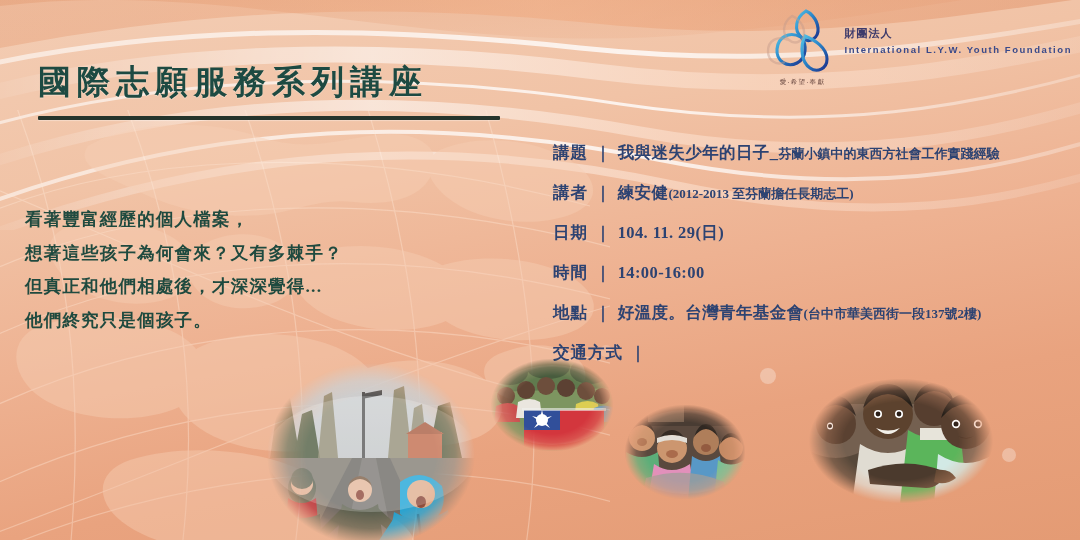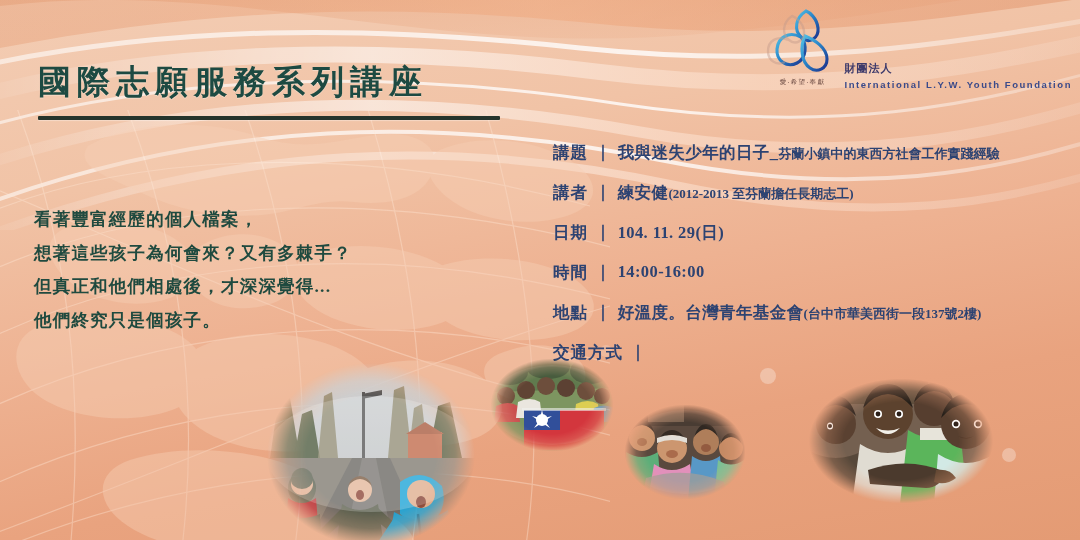--- a/index.html
+++ b/index.html
@@ -42,47 +42,47 @@
     letter-spacing:6px;white-space:nowrap;
     text-shadow:0 1px 0 rgba(255,255,255,.3);
   }
   .title-rule{
     margin-top:14px;width:462px;height:4px;
     background:#25342c;border-radius:1px;
     box-shadow:0 1px 1px rgba(255,255,255,.35);
   }
 
   
-  .poem{position:absolute;left:34px;top:203px;width:470px;}
+  .poem{position:absolute;left:25px;top:203px;width:470px;}
   .poem-line{
     font-size:17.5px;line-height:1.92;color:#1f4a3f;font-weight:bold;
     letter-spacing:1.2px;white-space:nowrap;
   }
 
   
   .info{position:absolute;left:553px;top:142px;width:520px;}
   .info-row{
-    display:flex;align-items:flex-start;
+    display:flex;align-items:center;
     margin-bottom:18px;color:#2d4372;white-space:nowrap;
   }
   .info-row:last-child{margin-bottom:15px;}
   .info-label{
     font-size:16.5px;font-weight:bold;letter-spacing:1px;
     color:#2d4372;flex:0 0 auto;
   }
   .info-bar{
     flex:0 0 auto;padding:0 7px;font-size:16px;font-weight:bold;color:#2d4372;
   }
   .info-value{
     font-size:16.5px;font-weight:bold;letter-spacing:.4px;color:#2d4372;flex:0 1 auto;
   }
   .info-value .small{font-size:13px;letter-spacing:0;}
 
   
-  .logo{position:absolute;right:8px;top:6px;display:flex;align-items:flex-end;}
+  .logo{position:absolute;right:8px;top:6px;display:flex;align-items:flex-start;}
   .logo-mark{position:relative;width:76px;height:84px;flex:0 0 auto;}
   .logo-mark svg{width:100%;height:70px;display:block;}
   .logo-tagline{
     text-align:center;font-size:6.5px;color:#6b4a42;letter-spacing:1.4px;
     margin-top:1px;font-family:"Liberation Sans",sans-serif;
   }
   .logo-text{padding-top:20px;padding-left:4px;}
   .logo-corp{
     font-size:11px;color:#3d3a6b;font-weight:bold;letter-spacing:1px;
     margin-bottom:3px;

